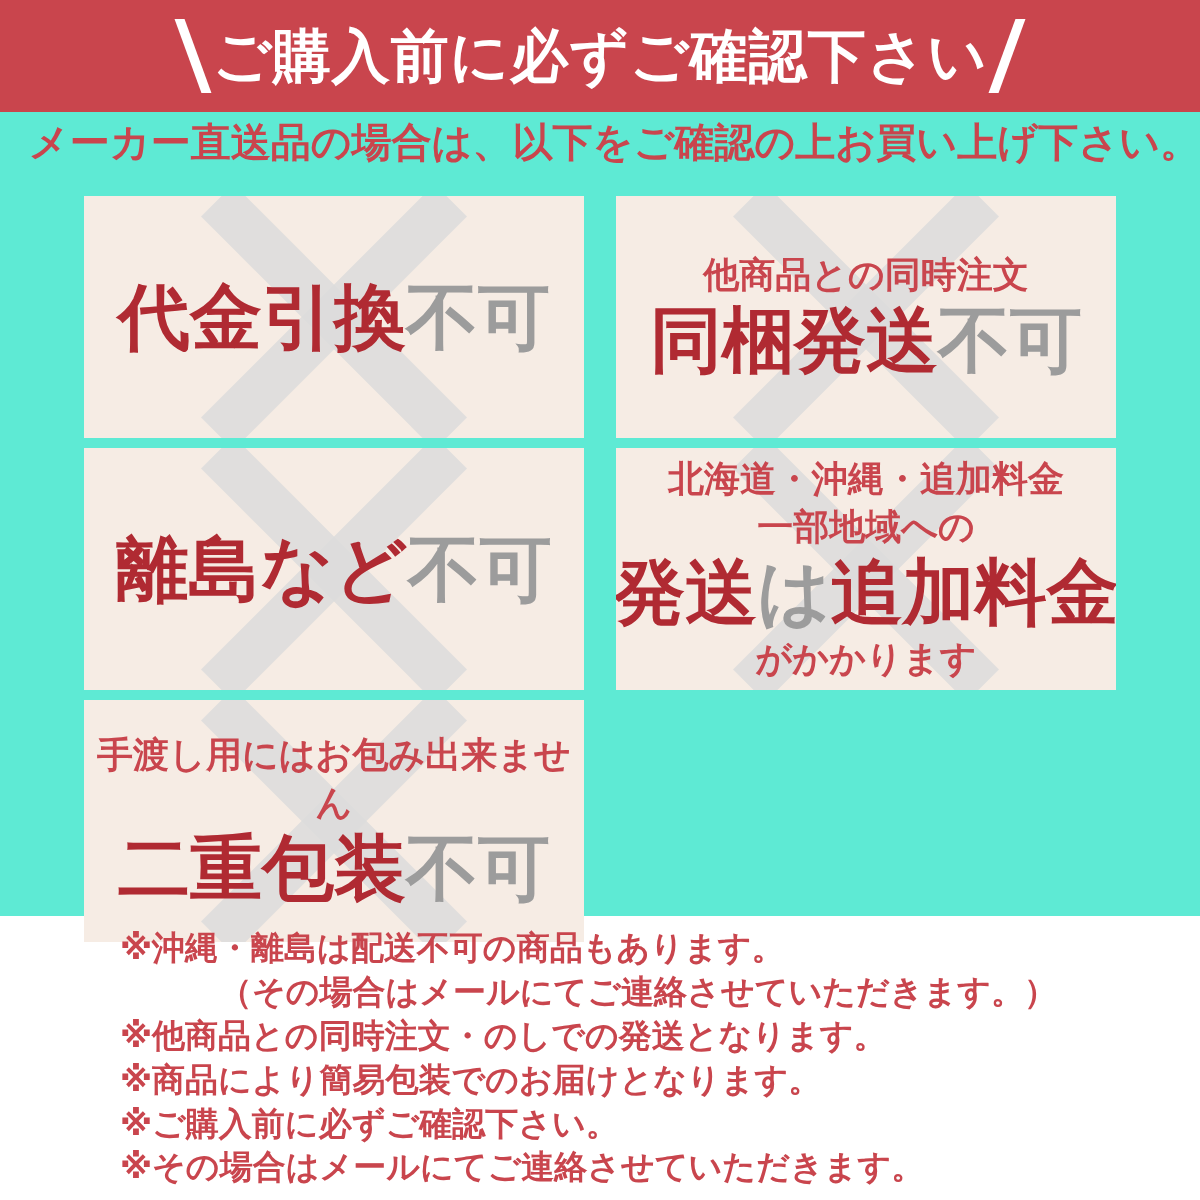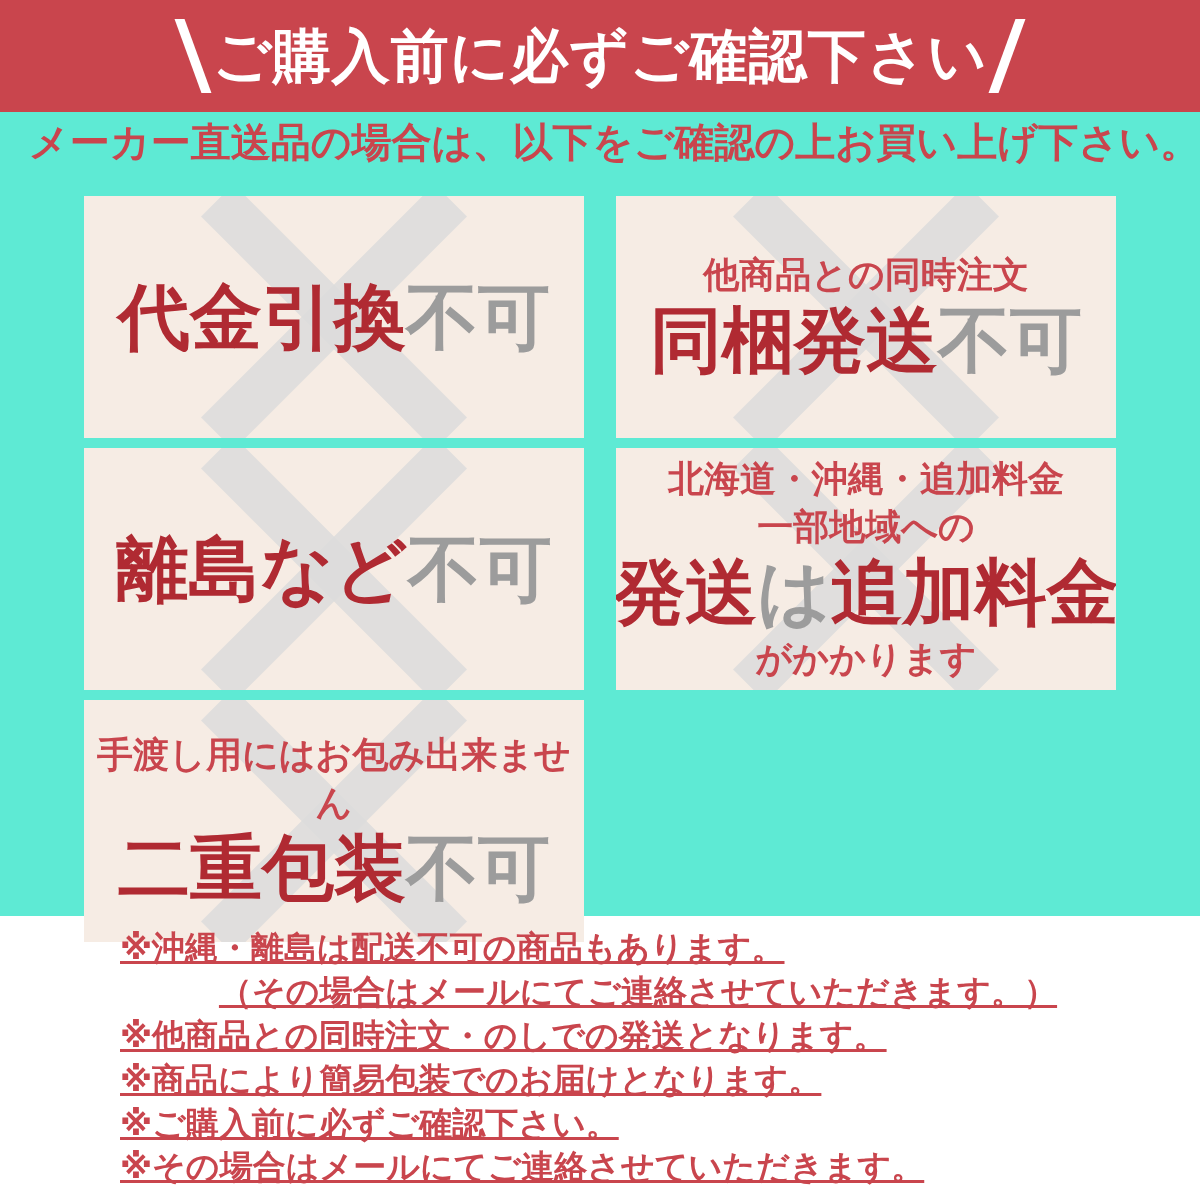--- a/index.html
+++ b/index.html
@@ -150,21 +150,21 @@
   .notes {
     position: absolute;
     left: 120px;
     top: 926px;
     width: 1010px;
     color: #c9454d;
     font-size: 33px;
     font-weight: bold;
     line-height: 1.33;
   }
-  .notes .line { white-space: nowrap; text-decoration: underline; }
+  .notes .line { white-space: nowrap; }
   .notes .indent { padding-left: 26px; text-align: center; }
 </style>
 </head>
 <body>
 
 <div class="page">
 
   <div class="header">
     <div class="header-inner">
       <span class="slash left"></span>

